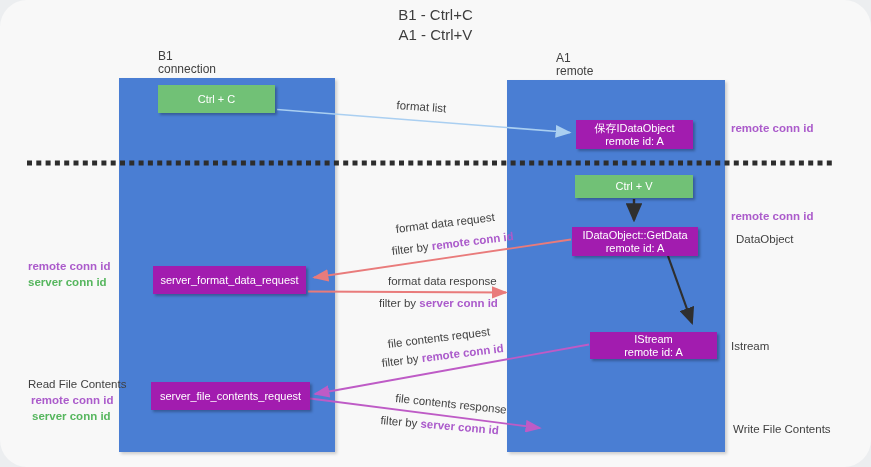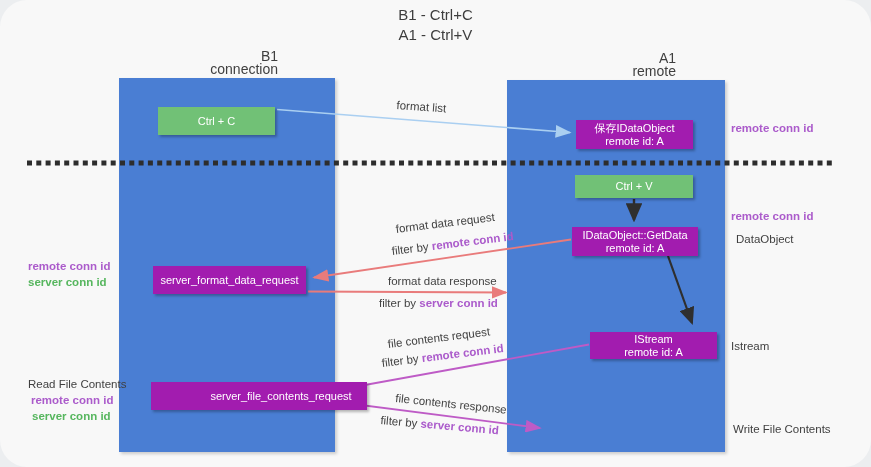--- a/index.html
+++ b/index.html
@@ -16,22 +16,22 @@
   }
   .abs{position:absolute;}
   
   .diagram-title{
     left:0;top:5px;width:871px;
     text-align:center;color:#3d3d3d;
     font-size:15px;line-height:20px;
   }
   
   .lane-header{
-    text-align:right;color:#3f3f3f;
-    font-size:14px;line-height:13px;width:120px;
+    text-align:left;color:#3f3f3f;
+    font-size:12px;line-height:13px;width:120px;
   }
   
   .lane{
     background:#4A7ED3;
     box-shadow:2px 2px 3px rgba(0,0,0,0.18);
   }
   
   .node{
     display:flex;flex-direction:column;
     align-items:center;justify-content:center;
@@ -96,21 +96,21 @@
     <line x1="634" y1="199" x2="634" y2="220" stroke="#2F2F2F" stroke-width="2.4" marker-end="url(#m-blk)"></line>
     <line x1="668" y1="256" x2="692" y2="323" stroke="#2F2F2F" stroke-width="2.2" marker-end="url(#m-blk)"></line>
 
     <line x1="571" y1="239.5" x2="314" y2="277.5" stroke="#E97B7B" stroke-width="1.8" marker-end="url(#m-red)"></line>
     <line x1="308" y1="291.5" x2="506" y2="292.5" stroke="#E97B7B" stroke-width="1.8" marker-end="url(#m-red)"></line>
 
     <line x1="589" y1="344.5" x2="315" y2="394" stroke="#BE5BC6" stroke-width="1.8" marker-end="url(#m-mag)"></line>
     <line x1="310" y1="398.5" x2="540" y2="428" stroke="#BE5BC6" stroke-width="1.8" marker-end="url(#m-mag)"></line>
   </svg>
 
-  <div class="abs node green" style="left:158px;top:107px;width:117px;height:28px;">
+  <div class="abs node green" style="left:158px;top:85px;width:117px;height:28px;">
     <span>Ctrl + C</span>
   </div>
 
   <div class="abs node orange" style="left:576px;top:120px;width:117px;height:29px;">
     <span>保存IDataObject</span>
     <span>remote id: A</span>
   </div>
 
   <div class="abs node green" style="left:575px;top:175px;width:118px;height:23px;">
     <span>Ctrl + V</span>
@@ -124,21 +124,21 @@
   <div class="abs node orange" style="left:153px;top:266px;width:153px;height:28px;">
     <span>server_format_data_request</span>
   </div>
 
 
   <div class="abs node orange" style="left:590px;top:332px;width:127px;height:27px;">
     <span>IStream</span>
     <span>remote id: A</span>
   </div>
 
-  <div class="abs node orange" style="left:151px;top:382px;width:172px;height:28px;padding-left:44px;">
+  <div class="abs node orange" style="left:151px;top:382px;width:159px;height:28px;">
     <span>server_file_contents_request</span>
   </div>
 
 
   <div class="abs lbl" style="left:397px;top:99px;transform:rotate(4deg);">format list</div>
 
   <div class="abs lbl" style="left:395px;top:223px;transform:rotate(-7deg);">format data request</div>
   <div class="abs lbl" style="left:391px;top:245px;transform:rotate(-7deg);">
     <span>filter by </span><span class="purple">remote conn id</span>
   </div>

